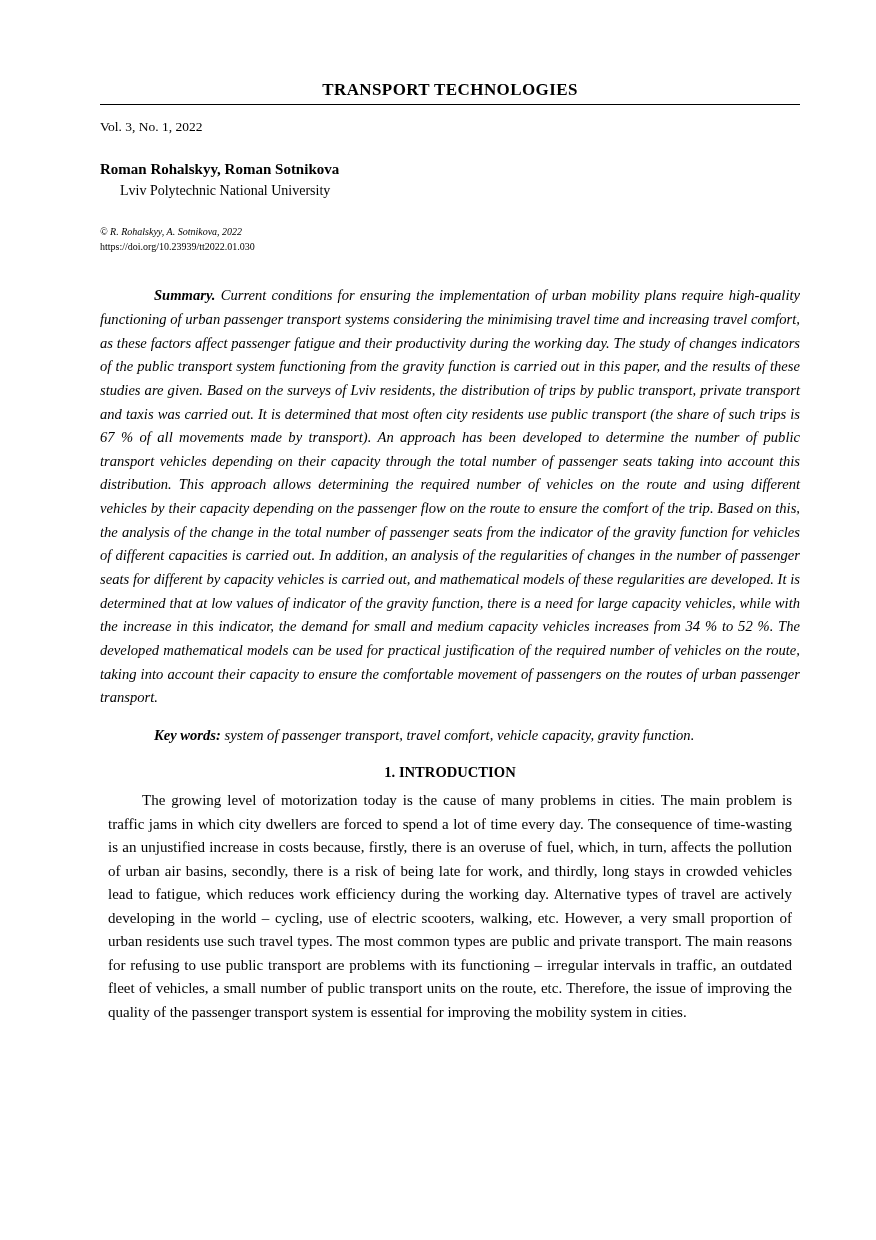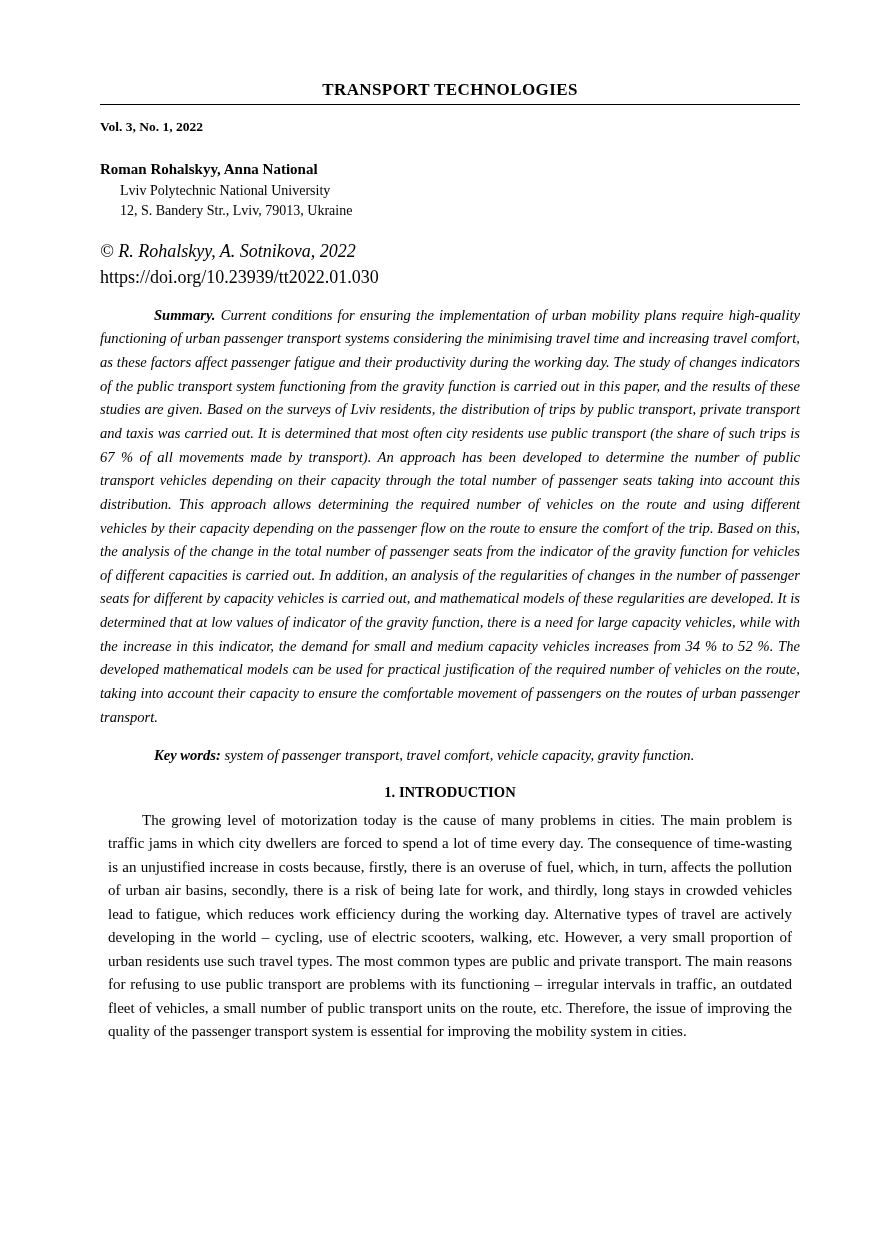--- a/index.html
+++ b/index.html
@@ -27,54 +27,54 @@
     letter-spacing: 0.4px;
     margin: 0 0 4px 0;
   }
   .header-rule {
     border: none;
     border-top: 1px solid #000;
     margin: 3px 0 14px 0;
   }
   .issue-line {
     font-size: 13.5px;
-    font-weight: bold;
+    font-weight: normal;
     margin-bottom: 26px;
   }
   .authors {
     font-size: 15px;
     font-weight: bold;
     margin-bottom: 3px;
   }
   .affil {
     font-size: 14px;
     line-height: 1.45;
     margin-left: 20px;
   }
   .copyright-block {
-    margin-top: 16px;
-    font-size: 18px;
+    margin-top: 24px;
+    font-size: 10px;
     line-height: 1.45;
   }
   .copyright {
     font-style: italic;
   }
   .doi {
     font-style: normal;
   }
   .title {
     margin: 52px 0 0 0;
     text-align: center;
     font-size: 18px;
     font-weight: bold;
     line-height: 1.55;
     letter-spacing: 0.2px;
   }
   .abstract {
-    margin-top: 14px;
+    margin-top: 30px;
     font-size: 14.6px;
     font-style: italic;
     text-align: justify;
     line-height: 1.62;
     text-indent: 54px;
   }
   .abstract .lead {
     font-weight: bold;
     font-style: italic;
   }
@@ -106,23 +106,22 @@
 </head>
 <body>
 
 <div class="page">
 
   <div class="journal-header">TRANSPORT TECHNOLOGIES</div>
   <hr class="header-rule">
 
   <div class="issue-line">Vol. 3, No. 1, 2022</div>
 
-  <div class="authors">Roman Rohalskyy, Anna National</div>
+  <div class="authors">Roman Rohalskyy, Roman Sotnikova</div>
   <div class="affil">Lviv Polytechnic National University</div>
-  <div class="affil">12, S. Bandery Str., Lviv, 79013, Ukraine</div>
 
   <div class="copyright-block">
     <div class="copyright">© R. Rohalskyy, A. Sotnikova, 2022</div>
     <div class="doi">https://doi.org/10.23939/tt2022.01.030</div>
   </div>
 
 
   <p class="abstract">
     <span class="lead">Summary.</span>
     <span>Current conditions for ensuring the implementation of urban mobility plans require high-quality functioning of urban passenger transport systems considering the minimising travel time and increasing travel comfort, as these factors affect passenger fatigue and their productivity during the working day. The study of changes indicators of the public transport system functioning from the gravity function is carried out in this paper, and the results of these studies are given. Based on the surveys of Lviv residents, the distribution of trips by public transport, private transport and taxis was carried out. It is determined that most often city residents use public transport (the share of such trips is 67 % of all movements made by transport). An approach has been developed to determine the number of public transport vehicles depending on their capacity through the total number of passenger seats taking into account this distribution. This approach allows determining the required number of vehicles on the route and using different vehicles by their capacity depending on the passenger flow on the route to ensure the comfort of the trip. Based on this, the analysis of the change in the total number of passenger seats from the indicator of the gravity function for vehicles of different capacities is carried out. In addition, an analysis of the regularities of changes in the number of passenger seats for different by capacity vehicles is carried out, and mathematical models of these regularities are developed. It is determined that at low values of indicator of the gravity function, there is a need for large capacity vehicles, while with the increase in this indicator, the demand for small and medium capacity vehicles increases from 34 % to 52 %. The developed mathematical models can be used for practical justification of the required number of vehicles on the route, taking into account their capacity to ensure the comfortable movement of passengers on the routes of urban passenger transport.</span>

